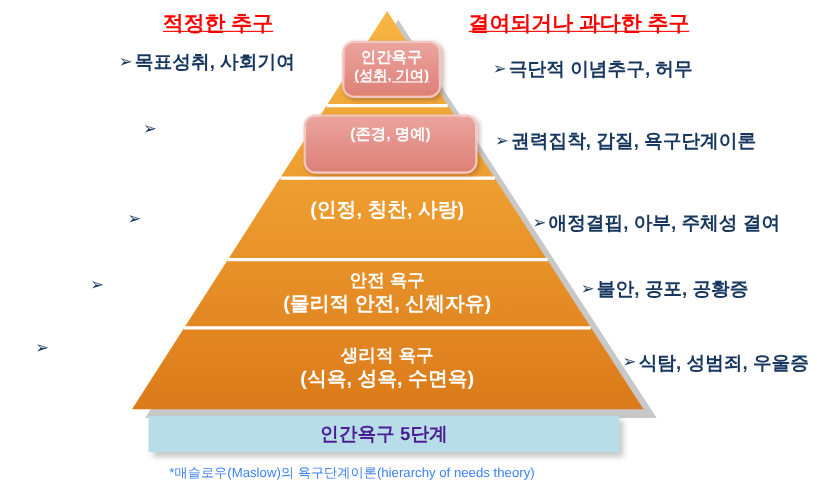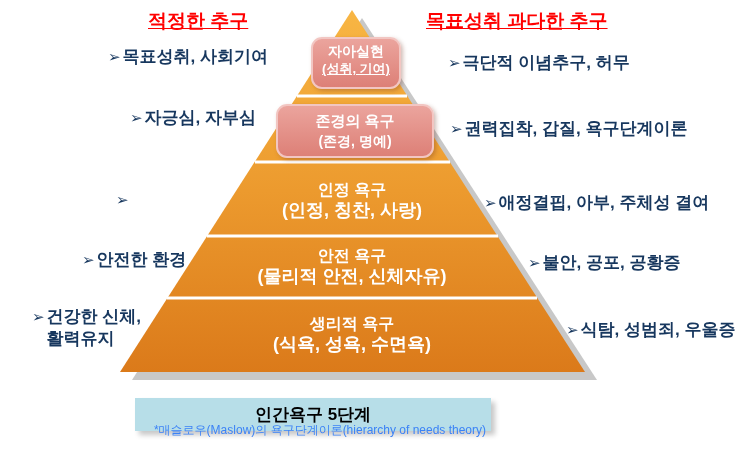--- a/index.html
+++ b/index.html
@@ -34,37 +34,37 @@
   .box1 .lvl-sub{position:static;font-size:13px;line-height:18px;text-decoration:underline;}
   .box2{left:256px;top:104px;width:158px;height:54px;padding-top:5px;}
   .box2 .lvl-title{position:static;font-size:15px;line-height:20px;}
   .box2 .lvl-sub{position:static;font-size:14px;line-height:20px;}
   .lvl3{left:182px;top:180px;width:300px;}
   .lvl4{left:182px;top:246px;width:300px;}
   .lvl5{left:182px;top:314px;width:300px;}
   .lvl3 .lvl-title,.lvl4 .lvl-title,.lvl5 .lvl-title{font-size:16px;}
   .lvl3 .lvl-sub,.lvl4 .lvl-sub,.lvl5 .lvl-sub{font-size:18px;}
   .banner{
-    position:absolute;left:115px;top:398px;width:356px;height:33px;
+    position:absolute;left:115px;top:378px;width:428px;height:33px;
     background:#B7DEE8;display:flex;align-items:center;justify-content:center;
-    font-size:17px;font-weight:bold;color:#000000;
+    font-size:17px;font-weight:bold;color:#4c1d95;
     box-shadow:4px 4px 5px rgba(0,0,0,0.22);
   }
   .caption{
     position:absolute;left:40px;top:422px;width:520px;text-align:center;
     font-size:12px;color:#3b82f6;
   }
 </style>
 </head>
 <body>
 
 <div class="stage">
 
   <div class="col-header left-header">적정한 추구</div>
-  <div class="col-header right-header">목표성취 과다한 추구</div>
+  <div class="col-header right-header">결여되거나 과다한 추구</div>
 
   <svg class="pyramid-svg" width="743" height="450" viewBox="0 0 743 450">
     <defs>
       <linearGradient id="pygrad" x1="0" y1="0" x2="0" y2="1">
         <stop offset="0" stop-color="#F8B644"></stop>
         <stop offset="0.5" stop-color="#EC9A2E"></stop>
         <stop offset="1" stop-color="#DB7A1A"></stop>
       </linearGradient>
     </defs>
     <polygon points="342,18 577,380 112,380" fill="#ABABAB" opacity="0.65"></polygon>
@@ -74,33 +74,29 @@
     <line x1="187" y1="236" x2="478" y2="236" stroke="#ffffff" stroke-width="3"></line>
     <line x1="147" y1="298" x2="517" y2="298" stroke="#ffffff" stroke-width="3"></line>
   </svg>
 
   <div class="side-item" style="left:88px;top:46px;">
     <span class="marker">➢</span>
     <span class="txt">목표성취, 사회기여</span>
   </div>
   <div class="side-item" style="left:110px;top:107px;">
     <span class="marker">➢</span>
-    <span class="txt">자긍심, 자부심</span>
   </div>
   <div class="side-item" style="left:96px;top:189px;">
     <span class="marker">➢</span>
   </div>
   <div class="side-item" style="left:62px;top:249px;">
     <span class="marker">➢</span>
-    <span class="txt">안전한 환경</span>
   </div>
   <div class="side-item" style="left:12px;top:306px;">
     <span class="marker">➢</span>
-    <span class="txt two-line">건강한 신체,
-활력유지</span>
   </div>
 
   <div class="side-item" style="left:428px;top:52px;">
     <span class="marker">➢</span>
     <span class="txt">극단적 이념추구, 허무</span>
   </div>
   <div class="side-item" style="left:430px;top:118px;">
     <span class="marker">➢</span>
     <span class="txt">권력집착, 갑질, 욕구단계이론</span>
   </div>
@@ -111,29 +107,27 @@
   <div class="side-item" style="left:508px;top:252px;">
     <span class="marker">➢</span>
     <span class="txt">불안, 공포, 공황증</span>
   </div>
   <div class="side-item" style="left:546px;top:319px;">
     <span class="marker">➢</span>
     <span class="txt">식탐, 성범죄, 우울증</span>
   </div>
 
   <div class="lvl-box box1">
-    <div class="lvl-title">자아실현</div>
+    <div class="lvl-title">인간욕구</div>
     <div class="lvl-sub">(성취, 기여)</div>
   </div>
   <div class="lvl-box box2">
-    <div class="lvl-title">존경의 욕구</div>
     <div class="lvl-sub">(존경, 명예)</div>
   </div>
   <div class="lvl-text lvl3">
-    <div class="lvl-title">인정 욕구</div>
     <div class="lvl-sub">(인정, 칭찬, 사랑)</div>
   </div>
   <div class="lvl-text lvl4">
     <div class="lvl-title">안전 욕구</div>
     <div class="lvl-sub">(물리적 안전, 신체자유)</div>
   </div>
   <div class="lvl-text lvl5">
     <div class="lvl-title">생리적 욕구</div>
     <div class="lvl-sub">(식욕, 성욕, 수면욕)</div>
   </div>

